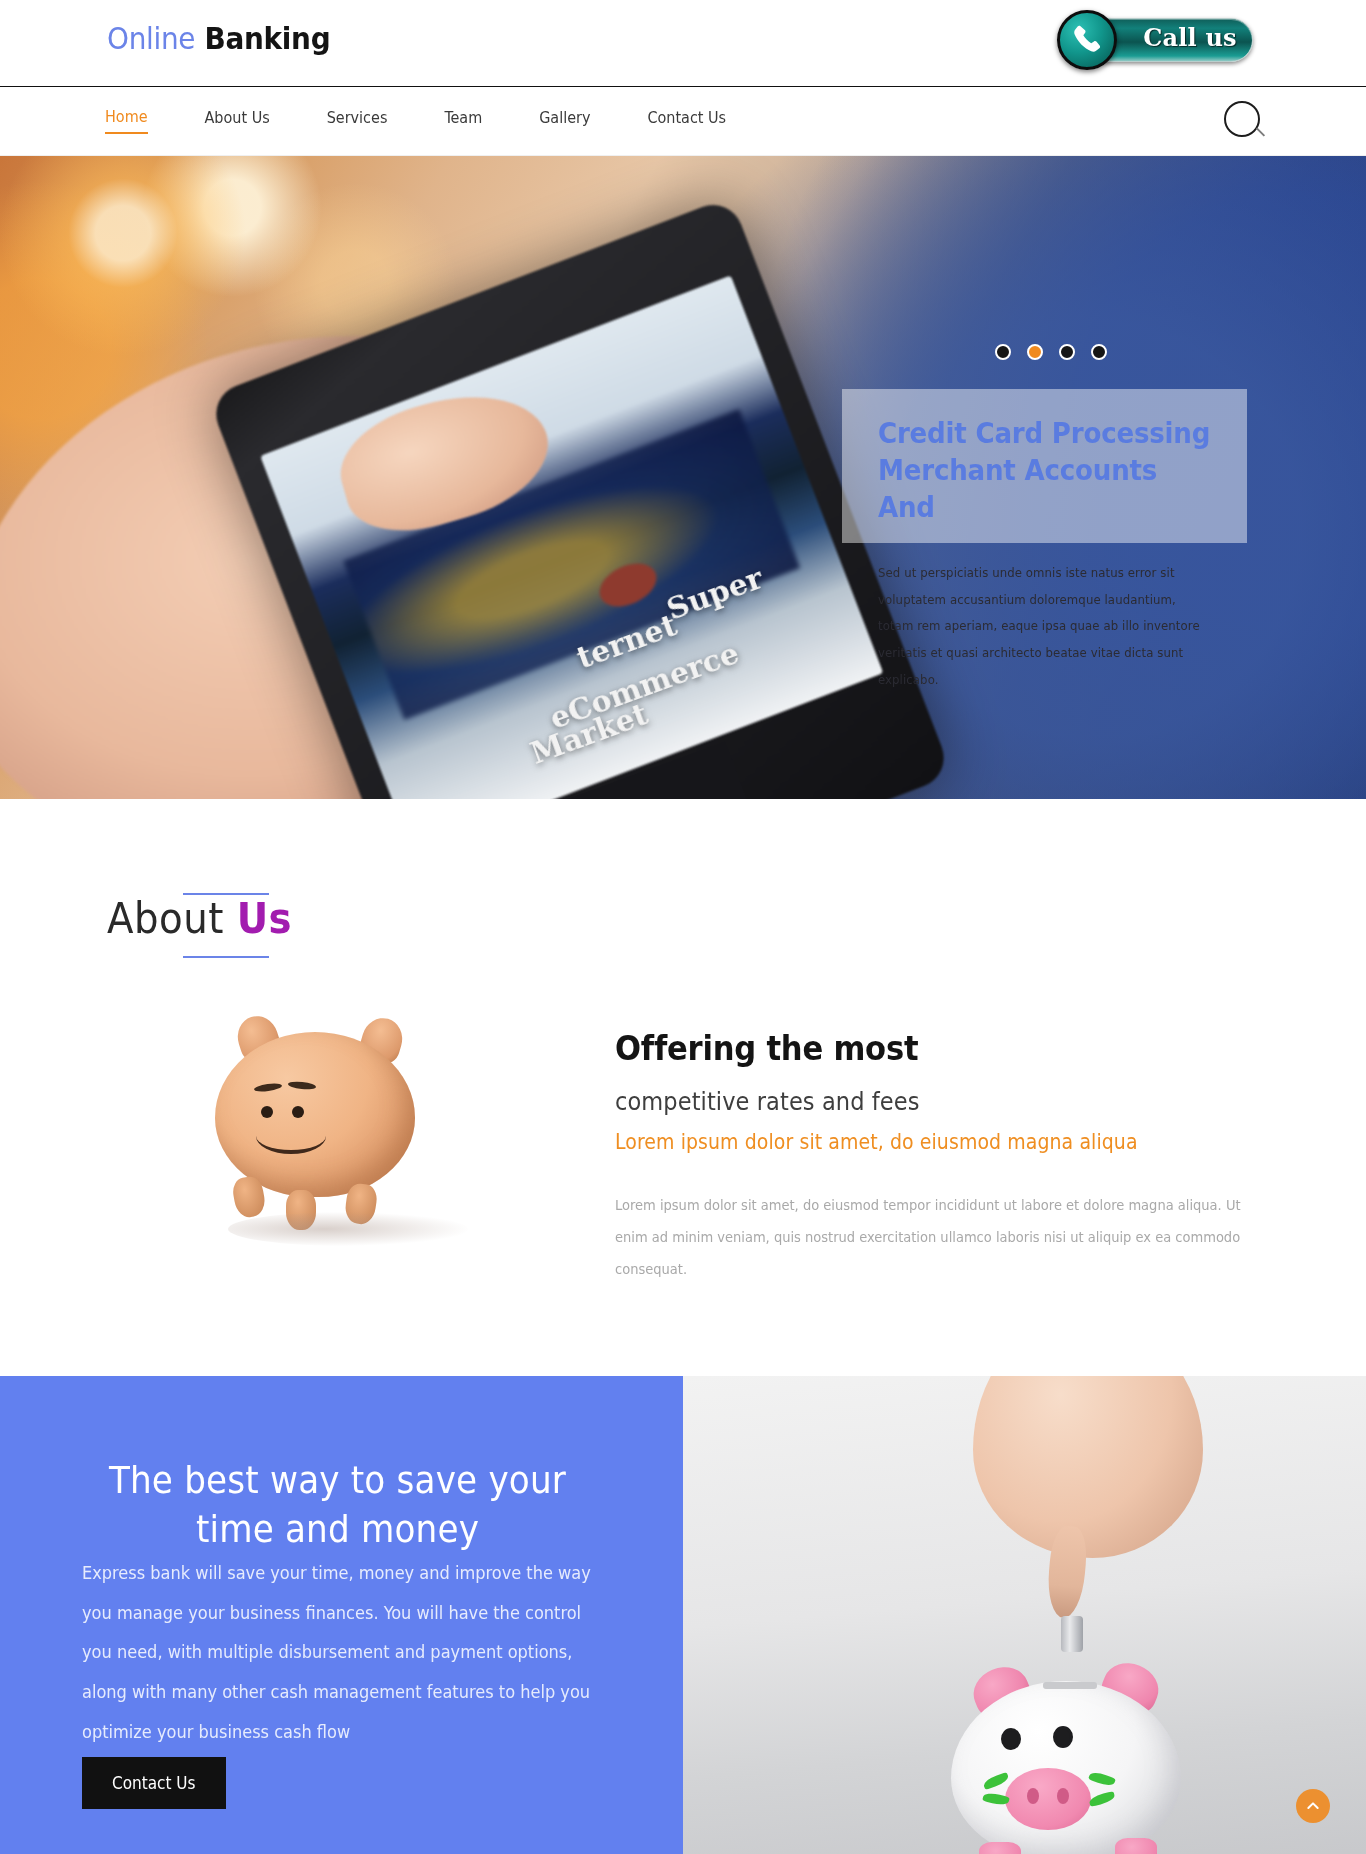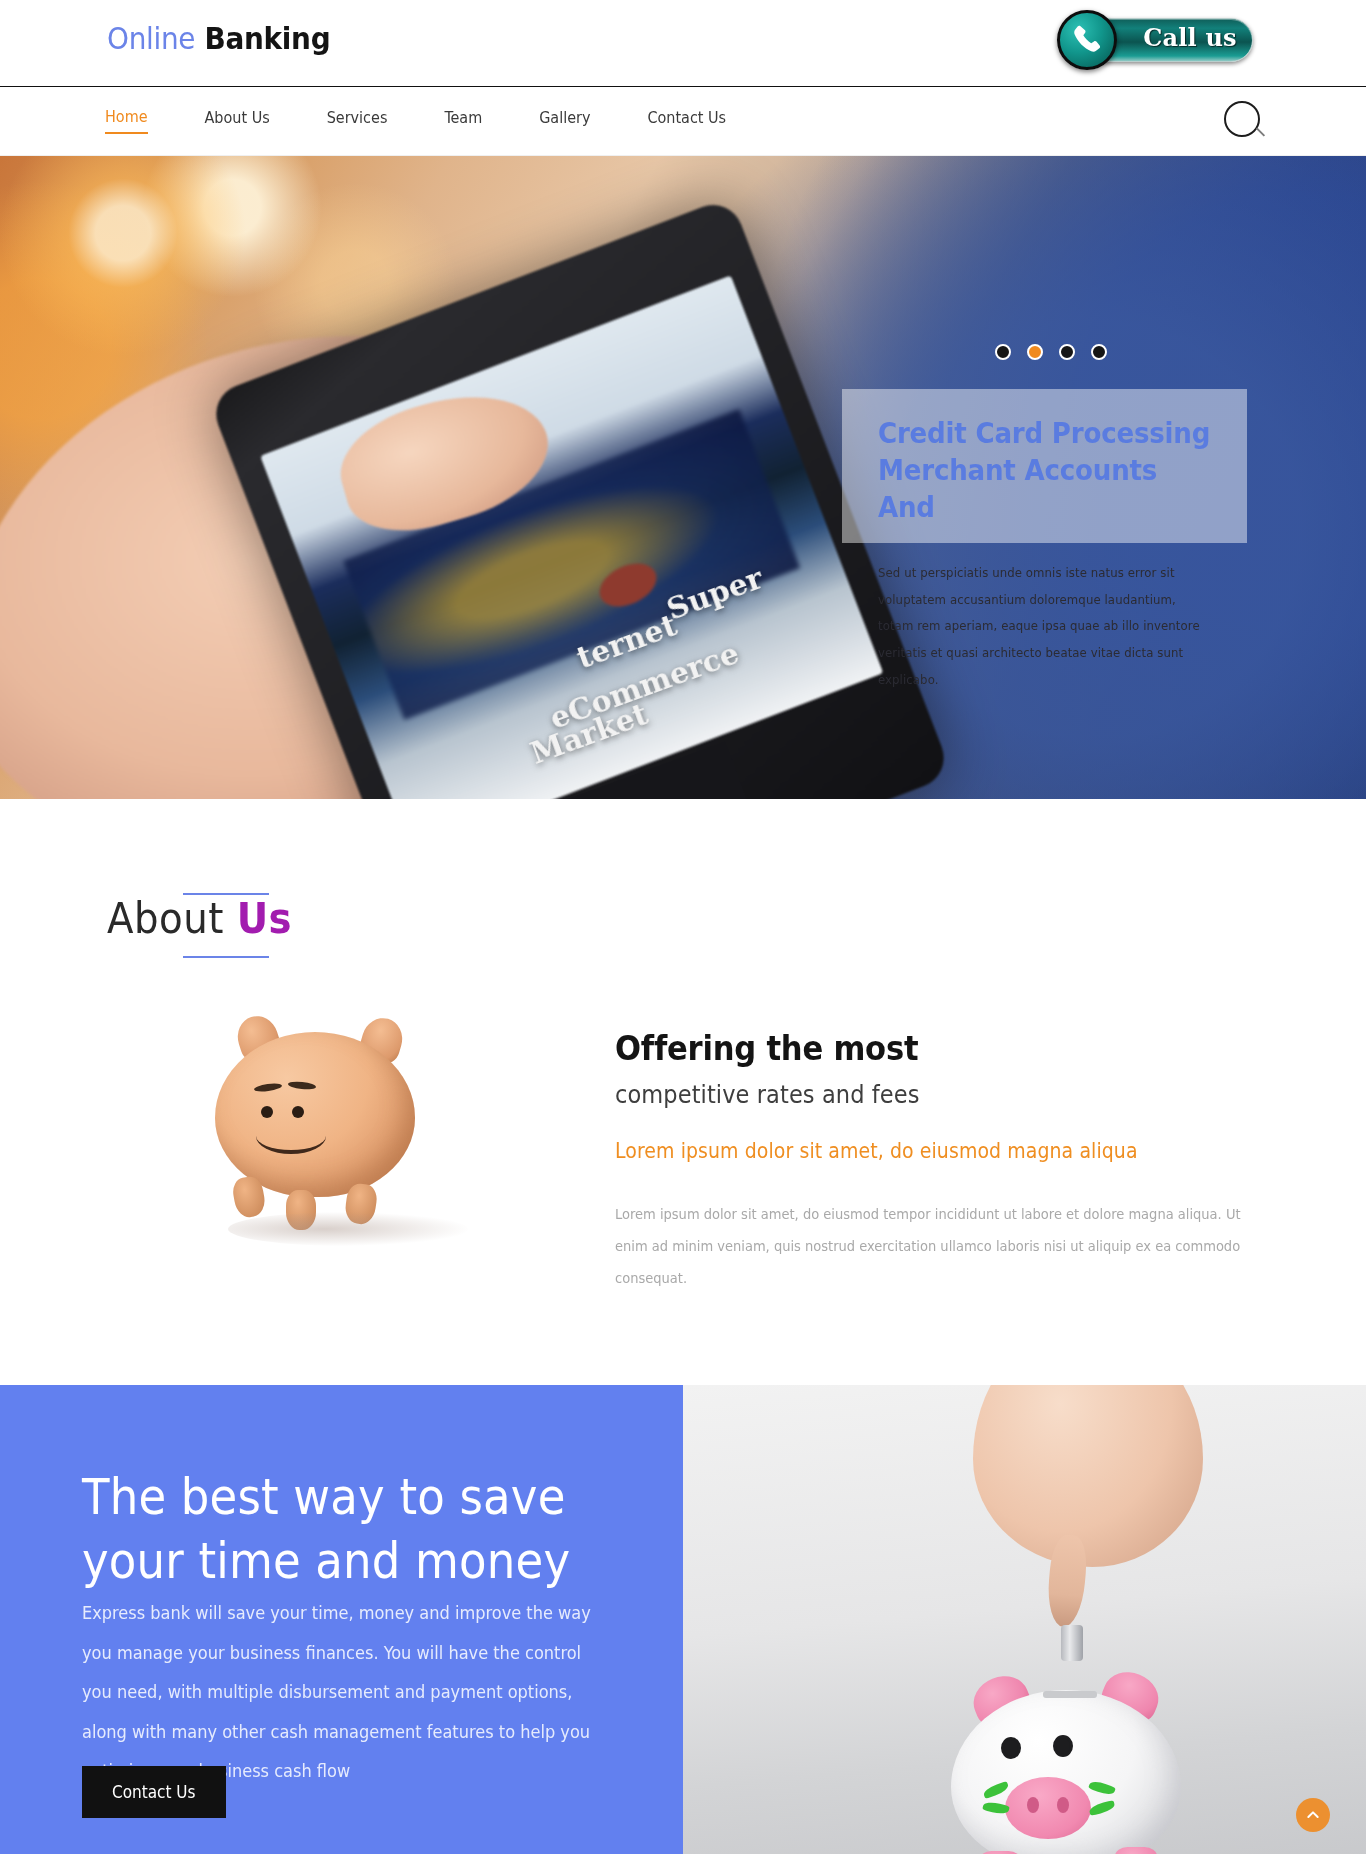--- a/index.html
+++ b/index.html
@@ -343,26 +343,26 @@
 
   .about-text { flex: 1; padding-left: 75px; padding-top: 6px; }
   .about-h1 {
     font-family: "DejaVu Sans Condensed", "DejaVu Sans", sans-serif;
     font-size: 34px; font-weight: 700; color: #141414;
     letter-spacing: -.2px;
   }
   .about-h2 {
     font-family: "DejaVu Sans Condensed", "DejaVu Sans", sans-serif;
     font-size: 25px; font-weight: 400; color: #3e3e3e;
-    margin-top: 12px; letter-spacing: .1px;
+    margin-top: 19px; letter-spacing: .1px;
   }
   .about-h3 {
     font-family: "DejaVu Sans Condensed", "DejaVu Sans", sans-serif;
     font-size: 21px; font-weight: 400; color: #ef8e21;
-    margin-top: 30px; letter-spacing: .1px;
+    margin-top: 14px; letter-spacing: .1px;
   }
   .about-p {
     font-family: "DejaVu Sans Condensed", "DejaVu Sans", sans-serif;
     font-size: 14.5px; color: #a9a9a9; line-height: 2.2;
     margin-top: 36px; max-width: 640px;
   }
 
   
   .save {
     display: flex;
@@ -370,22 +370,22 @@
     width: 1366px;
   }
   .save-left {
     width: 683px;
     background: #6280ef;
     padding: 80px 90px 0 82px;
     position: relative;
   }
   .save-h {
     font-family: "DejaVu Sans Condensed", "DejaVu Sans", sans-serif;
-    font-size: 50px; font-weight: 400; color: #ffffff;
-    line-height: 1.28; letter-spacing: .2px;
+    font-size: 38px; font-weight: 400; color: #ffffff;
+    line-height: 1.28; letter-spacing: .2px; text-align: center;
   }
   .save-p {
     font-family: "DejaVu Sans Condensed", "DejaVu Sans", sans-serif;
     font-size: 18px; color: #e6ebfd; line-height: 2.2;
     max-width: 520px;
   }
   .contact-btn {
     position: absolute;
     left: 82px; bottom: 66px;
     background: #111111;

